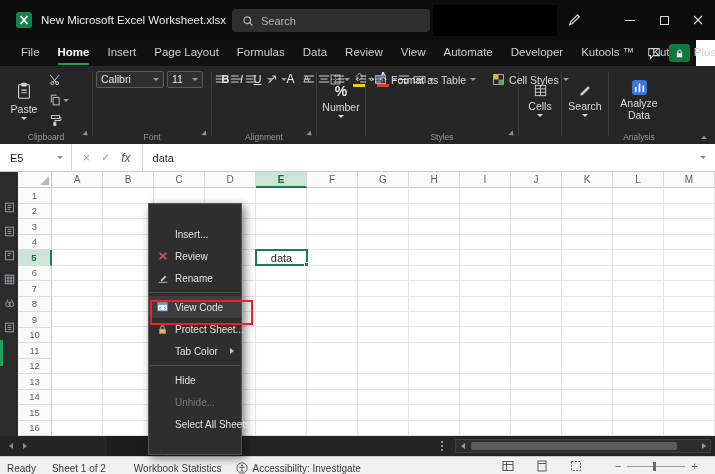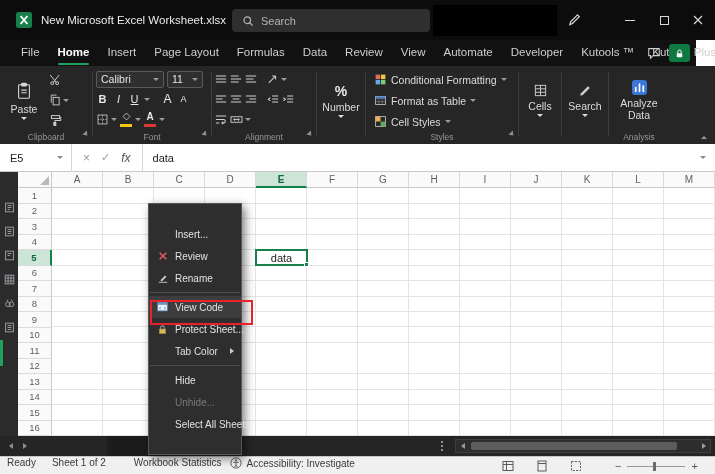--- a/index.html
+++ b/index.html
@@ -38,21 +38,21 @@
   .ribbon{position:absolute;left:0;top:66px;width:715px;height:78px;background:#262626;color:#d8d8d8;display:flex;overflow:hidden}
   .rgroup{position:relative;height:78px;flex:0 0 auto;padding:4px 3px 14px}
   .rdivider{flex:0 0 1px;background:#3d3d3d;margin:6px 0 8px}
   .glabel{position:absolute;bottom:2px;left:0;right:0;text-align:center;font-size:8.5px;color:#969696;white-space:nowrap}
   .launcher{position:absolute;bottom:3px;right:4px;color:#8f8f8f}
   .launcher .crt{transform:rotate(45deg)}
   .gcontent{display:flex;height:60px}
   .bigbtn{display:flex;flex-direction:column;align-items:center;justify-content:center;gap:2px;height:60px;font-size:10.5px;color:#dcdcdc;text-align:center}
   .smallcol{display:flex;flex-direction:column;justify-content:space-between;padding:3px 0 3px 4px}
   .sbtn{display:flex;align-items:center;gap:2px;color:#cfcfcf}
-  .rowstack{display:flex;flex-direction:column;justify-content:flex-start;gap:2px;width:100%}
+  .rowstack{display:flex;flex-direction:row;justify-content:flex-start;gap:16px;width:100%}
   .rrow{display:flex;align-items:center;gap:3px;height:18px}
   .combo{display:flex;align-items:center;justify-content:space-between;background:#2f2f2f;border:1px solid #5a5a5a;height:17px;font-size:10.5px;color:#e4e4e4;padding:0 4px;border-radius:2px}
   .fontbtn{font-size:11px;color:#e8e8e8;width:13px;text-align:center}
   .b{font-weight:bold}.i{font-style:italic}.u{text-decoration:underline}
   .colorbtn{display:flex;flex-direction:column;align-items:center;line-height:1}
   .colorbar{width:12px;height:3px;margin-top:1px}
   .styrow{display:flex;align-items:center;gap:4px;height:19px;font-size:10.5px;color:#dcdcdc;white-space:nowrap}
   .ribbon-collapse{position:absolute;right:8px;bottom:5px;color:#9a9a9a}
 
   
@@ -103,26 +103,26 @@
   .stab{padding:16px 12px;height:20px;line-height:19px;font-size:11px;color:#a8a8a8;border-right:1px solid #3a3a3a}
   .stab.active{color:#fff;font-weight:bold;background:#1c1c1c;border-bottom:2px solid #2bb673}
   .tab-handle{position:absolute;left:441px;top:5px;display:flex;flex-direction:column;gap:2px}
   .tab-handle i{width:2px;height:2px;background:#8f8f8f;display:block}
   .hscroll{position:absolute;left:455px;top:3px;width:256px;height:14px;background:#2d2d2d;border:1px solid #3e3e3e;display:flex;align-items:center}
   .hs-arrow{width:13px;display:flex;align-items:center;justify-content:center;color:#9a9a9a}
   .hs-track{flex:1;height:100%;position:relative}
   .hs-thumb{position:absolute;left:2px;top:2px;height:8px;width:206px;background:#5c5c5c;border-radius:2px}
 
   
-  .statusbar{position:absolute;left:0;top:456px;width:715px;height:18px;background:#f0f0f0;border-top:1px solid #c6c6c6;display:flex;align-items:flex-start;font-size:10px;color:#3a3a3a}
+  .statusbar{position:absolute;left:0;top:456px;width:715px;height:18px;background:#f0f0f0;border-top:1px solid #c6c6c6;display:flex;align-items:flex-end;font-size:10px;color:#3a3a3a}
   .sb-item{white-space:nowrap}
   .sb-ready{margin-left:7px}
   .sb-count{margin-left:16px}
   .sb-stats{margin-left:28px}
-  .sb-a11y{margin-left:9px;display:flex;align-items:center;gap:4px}
+  .sb-a11y{margin-left:15px;display:flex;align-items:center;gap:4px}
   .sb-views{position:absolute;left:502px;top:0;height:18px;display:flex;align-items:center;gap:22px;color:#5a5a5a}
   .sb-zoom{position:absolute;left:615px;top:0;height:18px;display:flex;align-items:center;gap:6px;color:#5a5a5a}
   .zoom-track{width:58px;height:1px;background:#9a9a9a;position:relative}
   .zoom-thumb{position:absolute;left:26px;top:-4px;width:3px;height:9px;background:#6a6a6a}
   .zoom-sign{font-size:11px;line-height:1}
 </style>
 </head>
 <body>
 
 <div id="app">
@@ -367,30 +367,20 @@
       <div class="bigbtn" style="width:100%;height:60px">
         <span style="font-size:14px;font-weight:bold;color:#e8e8e8">%</span>
         <span>Number</span>
         <span class="cdn"></span>
       </div>
     </div>
     <div class="rdivider"></div>
 
     <div class="rgroup" style="width:152px;padding-left:8px">
       <div class="rowstack">
-        <div class="styrow">
-          <svg width="13" height="13" viewBox="0 0 16 16">
-              <rect x="2" y="2" width="5.5" height="5.5" fill="#e26d5a"></rect>
-              <rect x="8.5" y="2" width="5.5" height="5.5" fill="#f4c542"></rect>
-              <rect x="2" y="8.5" width="5.5" height="5.5" fill="#6aa5e8"></rect>
-              <rect x="8.5" y="8.5" width="5.5" height="5.5" fill="#7dc97f"></rect>
-            </svg>
-          <span>Conditional Formatting</span>
-          <span class="cdn" style="color:#9a9a9a"></span>
-        </div>
         <div class="styrow">
           <svg width="13" height="13" viewBox="0 0 16 16">
               <rect x="2" y="3" width="12" height="10" fill="none" stroke="#cfcfcf" stroke-width="1"></rect>
               <rect x="2" y="3" width="12" height="3" fill="#4a7ebb"></rect>
               <path d="M2 9.5 h12 M6 6 v7 M10 6 v7" stroke="#8a8a8a" stroke-width="0.8"></path>
             </svg>
           <span>Format as Table</span>
           <span class="cdn" style="color:#9a9a9a"></span>
         </div>
         <div class="styrow">

